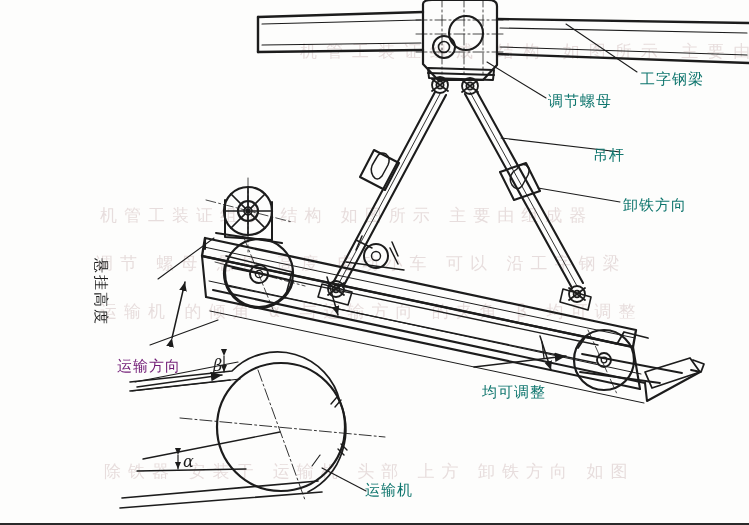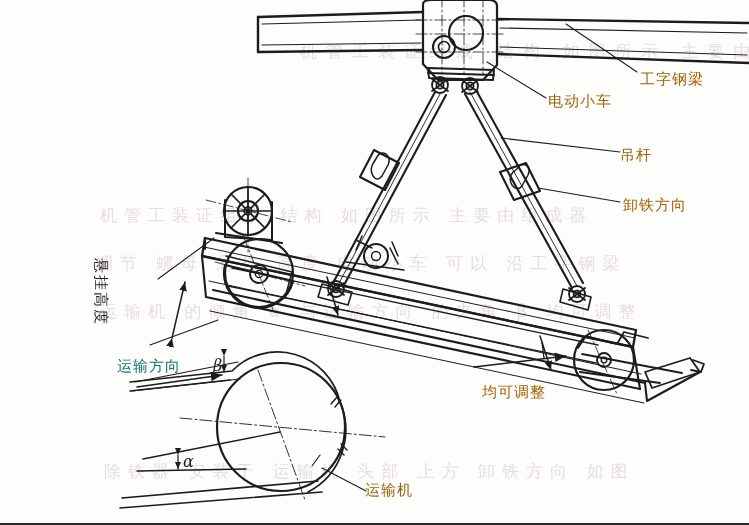--- a/index.html
+++ b/index.html
@@ -29,32 +29,32 @@
     position: absolute;
     left: 0;
     top: 0;
     width: 749px;
     height: 525px;
   }
   .lbl {
     position: absolute;
     font-family: Liberation Sans, sans-serif;
     font-size: 15px;
-    color: #a16207;
+    color: #0f766e;
     white-space: nowrap;
     letter-spacing: 1px;
   }
   .lbl-beam   { left: 640px; top: 70px; }
   .lbl-trolley{ left: 548px; top: 92px; }
-  .lbl-rod    { left: 620px; top: 146px; }
+  .lbl-rod    { left: 593px; top: 146px; }
   .lbl-nut    { left: 623px; top: 196px; }
   .lbl-unload { left: 482px; top: 383px; }
   .lbl-conv   { left: 365px; top: 481px; }
   .lbl-dir    { position: absolute; left: 117px; top: 357px; font-size: 15px;
-                color:#0f766e; white-space: nowrap; letter-spacing:1px;
+                color:#701a75; white-space: nowrap; letter-spacing:1px;
                 font-family:"DejaVu Sans", sans-serif; }
   .lbl-height {
     position: absolute;
     left: 110px;
     top: 258px;
     font-size: 15px;
     color: #1c1c1c;
     white-space: nowrap;
     letter-spacing: 2px;
     transform-origin: left top;
@@ -395,21 +395,21 @@
         <path d="M327 277 L338 315"></path>
       </g>
       <g stroke-width="1.5" marker-end="url(#arrHeadS)">
         <path d="M540 336 L551 370"></path>
       </g>
 
     </g>
   </svg>
 
   <div class="lbl lbl-beam">工字钢梁</div>
-  <div class="lbl lbl-trolley">电动小车</div>
+  <div class="lbl lbl-trolley">调节螺母</div>
   <div class="lbl lbl-rod">吊杆</div>
   <div class="lbl lbl-nut">卸铁方向</div>
   <div class="lbl lbl-unload">均可调整</div>
   <div class="lbl lbl-conv">运输机</div>
   <div class="lbl-dir">运输方向</div>
   <div class="lbl-height">悬挂高度</div>
 
   <div class="ang ang-beta">β</div>
   <div class="ang ang-alpha">α</div>
 

